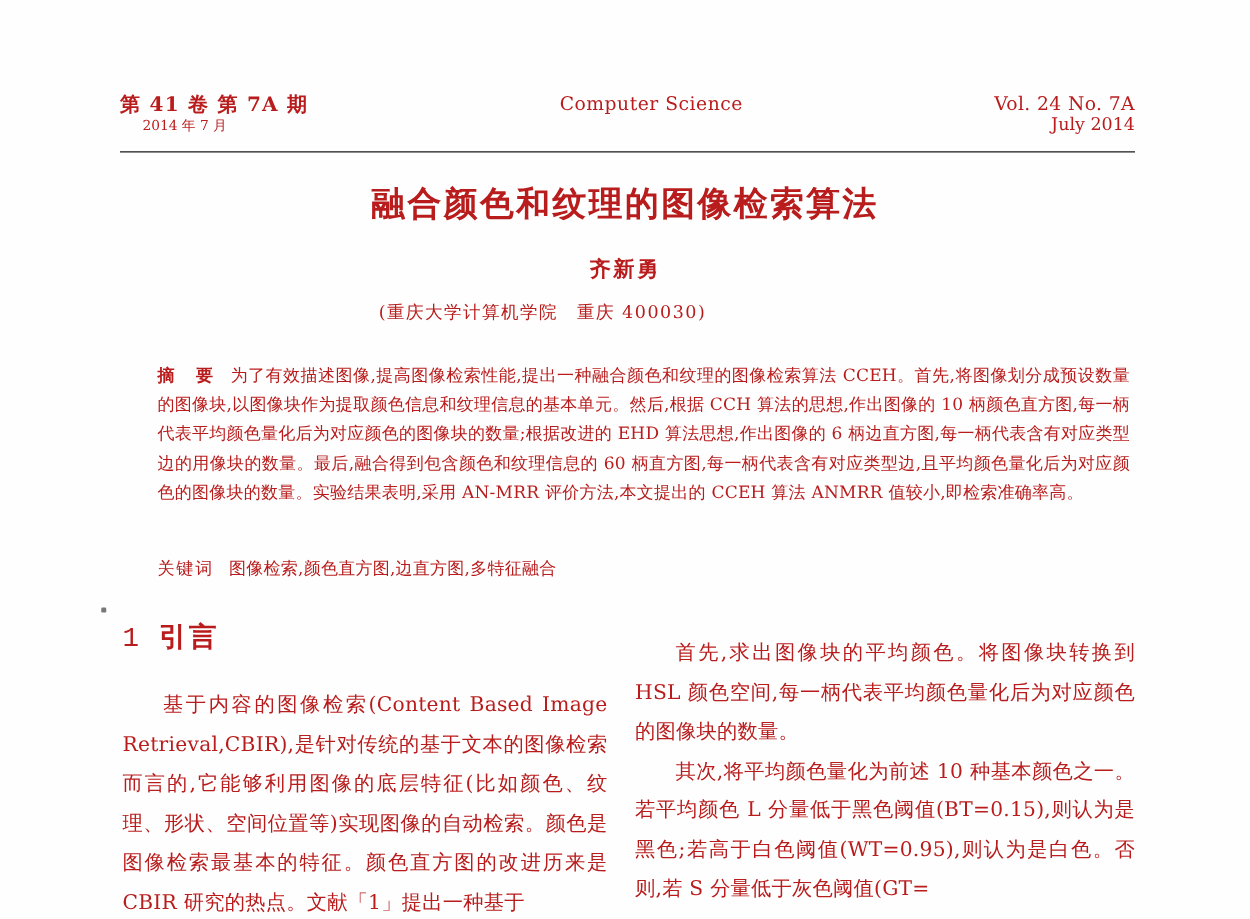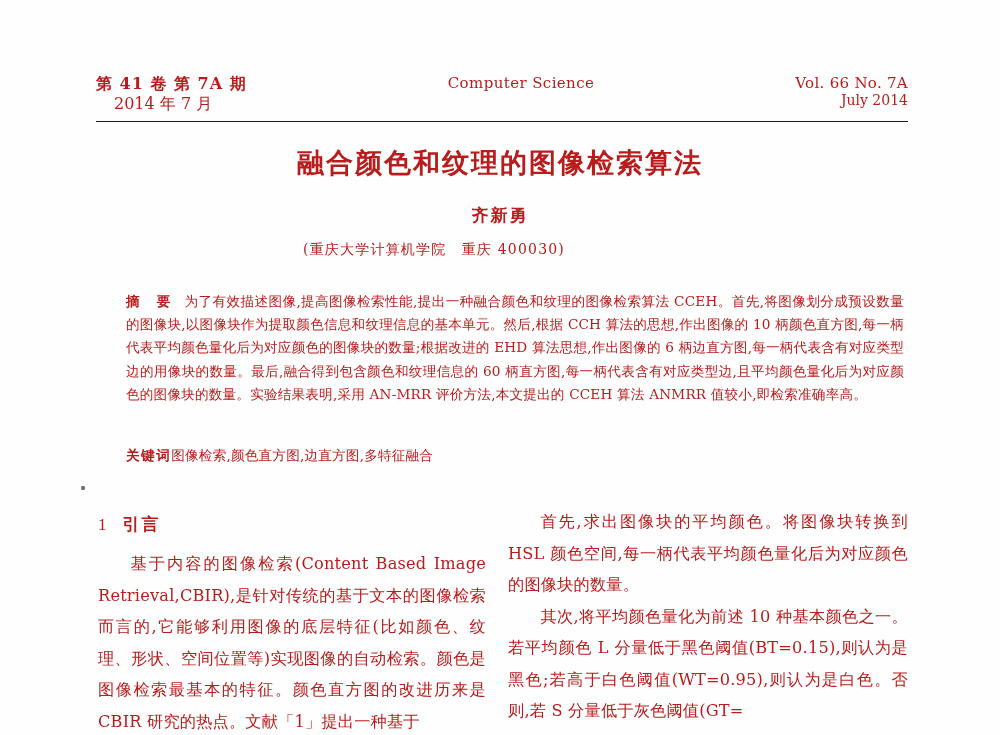--- a/index.html
+++ b/index.html
@@ -35,21 +35,21 @@
   .mast-right { text-align: right; }
 
   .mast-l1 {
     font-size: 16px;
     font-weight: bold;
     letter-spacing: 0.5px;
     white-space: nowrap;
   }
   .mast-left .mast-l1 { letter-spacing: 1px; }
   .mast-left .mast-l2 {
-    font-size: 16px;
+    font-size: 11px;
     padding-left: 18px;
     white-space: nowrap;
   }
   .mast-center .mast-l1 {
     font-size: 17px;
     font-weight: bold;
     letter-spacing: 7px;
     padding-left: 7px;
   }
   .mast-center .mast-l2 {
@@ -124,32 +124,33 @@
   .keywords {
     position: absolute;
     left: 126px;
     top: 444px;
     width: 778px;
     font-size: 13.6px;
     line-height: 23.2px;
     letter-spacing: 0.2px;
   }
   .keywords .lbl {
-    font-weight: bold;
+    font-weight: normal;
     letter-spacing: 1.5px;
+    padding-right: 12px;
   }
 
   
   .sec-head {
     position: absolute;
     left: 98px;
-    top: 513px;
-    font-size: 17px;
-    font-weight: bold;
-    font-family: Liberation Serif, serif;
+    top: 495px;
+    font-size: 22px;
+    font-weight: bold;
+    font-family: Liberation Mono, monospace;
   }
   .sec-head .num { padding-right: 16px; font-weight: normal; }
   .sec-head .txt { letter-spacing: 2px; }
 
   .col {
     position: absolute;
     font-size: 16.2px;
     line-height: 31.5px;
     text-align: justify;
     text-justify: inter-ideograph;
@@ -178,21 +179,21 @@
 
   <div class="masthead">
     <div class="mast-block mast-left">
       <div class="mast-l1">第 41 卷  第 7A 期</div>
       <div class="mast-l2">2014 年 7 月</div>
     </div>
     <div class="mast-block mast-center">
       <div class="mast-l2">Computer  Science</div>
     </div>
     <div class="mast-block mast-right">
-      <div class="mast-l1">Vol. 66 No. 7A</div>
+      <div class="mast-l1">Vol. 24 No. 7A</div>
       <div class="mast-l2">July 2014</div>
     </div>
   </div>
 
   <div class="rule"></div>
 
   <div class="title">融合颜色和纹理的图像检索算法</div>
   <div class="author">齐新勇</div>
   <div class="affil">(重庆大学计算机学院　重庆 400030)</div>
 

